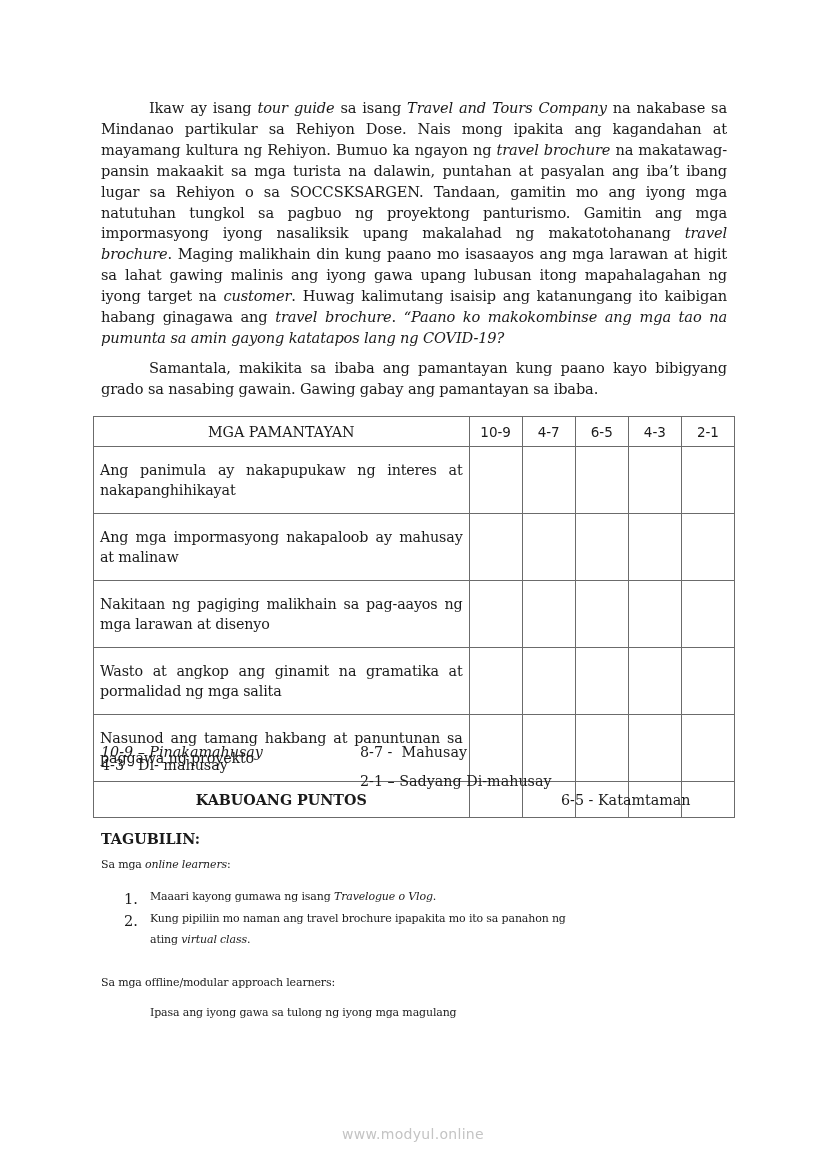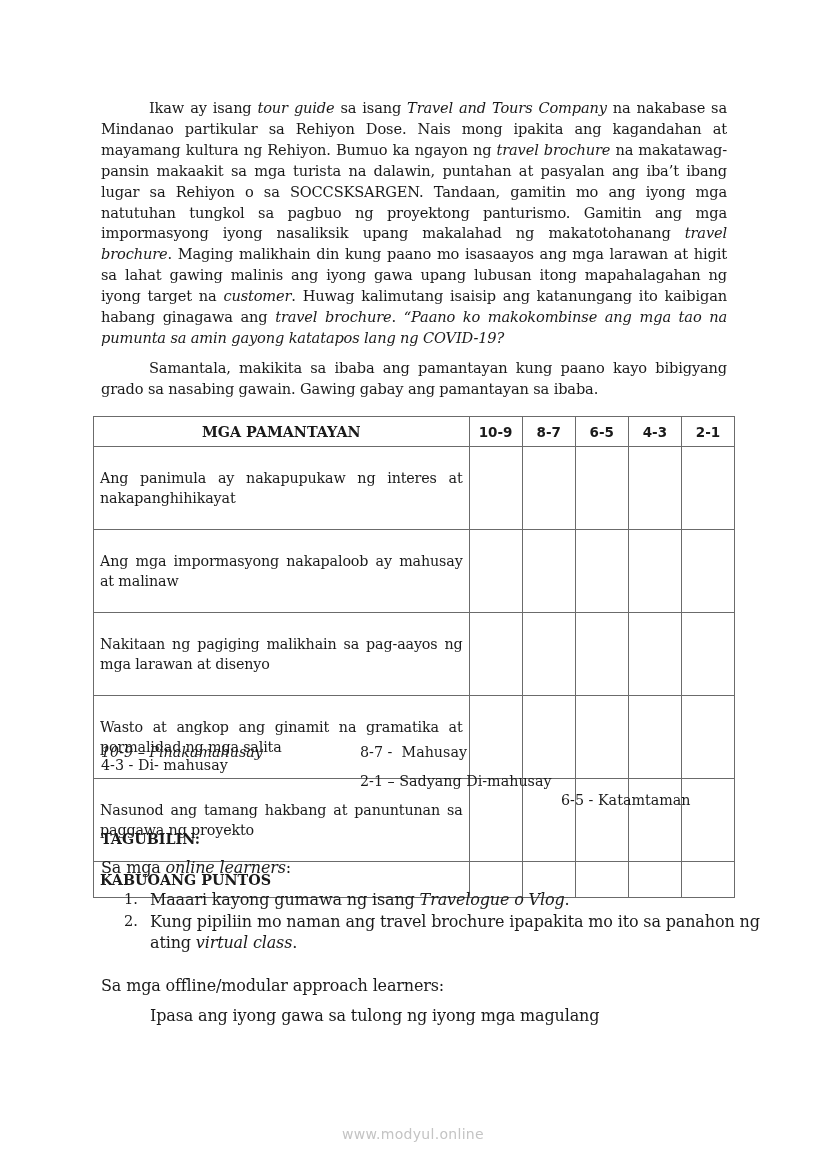--- a/index.html
+++ b/index.html
@@ -8,31 +8,31 @@
   .page { position: absolute; left: 0; top: 0; width: 826px; height: 914px; }
   .para { position: absolute; left: 101px; width: 626px; font-size: 14.6px; line-height: 20.9px;
           text-align: justify; margin: 0; letter-spacing: -0.15px; }
   .p1 { top: 98px; }
   .p2 { top: 358px; }
   .indent { text-indent: 48px; }
   i { font-style: italic; }
   table.rubric { position: absolute; left: 93px; top: 416px; width: 642px; border-collapse: collapse;
                  font-size: 14.3px; }
   table.rubric td, table.rubric th { border: 1px solid #6b6b6b; padding: 0 6px; vertical-align: middle; }
-  table.rubric th { font-weight: bold; height: 29px; text-align: center; }
-  table.rubric td.crit { width: 362px; text-align: justify; line-height: 20.5px; height: 46px; padding: 18px 6px; letter-spacing: -0.15px; }
+  table.rubric th { font-weight: normal; height: 29px; text-align: center; }
+  table.rubric td.crit { width: 362px; text-align: justify; line-height: 20.5px; height: 46px; padding: 10px 6px; letter-spacing: -0.15px; }
   table.rubric td.score { width: 40px; }
   table.rubric tr.total td { height: 35px; }
-  table.rubric td.total-label { text-align: left; font-weight: bold; }
+  table.rubric td.total-label { text-align: center; font-weight: bold; }
   .th-score { font-family: "DejaVu Sans", "Liberation Sans", sans-serif; font-size: 13.5px; }
   .legend { position: absolute; font-size: 14.3px; }
   .l1 { left: 101px; top: 744px; font-style: italic; } .l2 { left: 360px; top: 744px; } .l3 { left: 561px; top: 744px; margin-top: 48px; }
   .l4 { left: 101px; top: 757px; } .l5 { left: 360px; top: 773px; }
   .heading { position: absolute; left: 101px; top: 831px; font-weight: bold; font-size: 14.3px; }
-  .line { position: absolute; font-size: 16px; white-space: nowrap; letter-spacing: -0.15px; }
+  .line { position: absolute; font-size: 11px; white-space: nowrap; letter-spacing: -0.15px; }
   .sub1 { left: 101px; top: 858px; }
   .num { position: absolute; font-size: 14.6px; }
   .n1 { left: 124px; top: 890px; } .n2 { left: 124px; top: 912px; }
   .it1 { left: 150px; top: 890px; } .it2 { left: 150px; top: 912px; } .it2b { left: 150px; top: 933px; }
   .sub2 { left: 101px; top: 976px; }
   .sub2line { left: 150px; top: 1006px; }
   .pagenum { position: absolute; left: 0; width: 826px; text-align: center; top: 1101px; font-size: 14.6px; }
   .watermark { position: absolute; left: 0; width: 826px; text-align: center; top: 1126px;
                font-family: "DejaVu Sans", "Liberation Sans", sans-serif; font-size: 14px; color: #c4c4c4; letter-spacing: 0.3px; }
 </style>
@@ -43,21 +43,21 @@
 
   <p class="para p1 indent" id="intro"><span>Ikaw ay isang </span><i>tour guide</i><span> sa isang </span><i>Travel and Tours Company</i><span> na nakabase sa Mindanao partikular sa Rehiyon Dose. Nais mong ipakita ang kagandahan at mayamang kultura ng Rehiyon. Bumuo ka ngayon ng </span><i>travel brochure</i><span> na makatawag-pansin makaakit sa mga turista na dalawin, puntahan at pasyalan ang iba’t ibang lugar sa Rehiyon o sa SOCCSKSARGEN. Tandaan, gamitin mo ang iyong mga natutuhan tungkol sa pagbuo ng proyektong panturismo. Gamitin ang mga impormasyong iyong nasaliksik upang makalahad ng makatotohanang </span><i>travel brochure</i><span>. Maging malikhain din kung paano mo isasaayos ang mga larawan at higit sa lahat gawing malinis ang iyong gawa upang lubusan itong mapahalagahan ng iyong target na </span><i>customer</i><span>. Huwag kalimutang isaisip ang katanungang ito kaibigan habang ginagawa ang </span><i>travel brochure</i><span>. </span><i>“Paano ko makokombinse ang mga tao na pumunta sa amin gayong katatapos lang ng COVID-19?</i></p>
 
   <p class="para p2 indent">Samantala, makikita sa ibaba ang pamantayan kung paano kayo bibigyang grado sa nasabing gawain. Gawing gabay ang pamantayan sa ibaba.</p>
 
   <table class="rubric">
     <thead>
       <tr>
         <th>MGA PAMANTAYAN</th>
         <th class="th-score">10-9</th>
-        <th class="th-score">8-7</th>
+        <th class="th-score">4-7</th>
         <th class="th-score">6-5</th>
         <th class="th-score">4-3</th>
         <th class="th-score">2-1</th>
       </tr>
     </thead>
     <tbody>
       <tr>
         <td class="crit">Ang panimula ay nakapupukaw ng interes at nakapanghihikayat</td>
         <td class="score"></td>
           <td class="score"></td>

